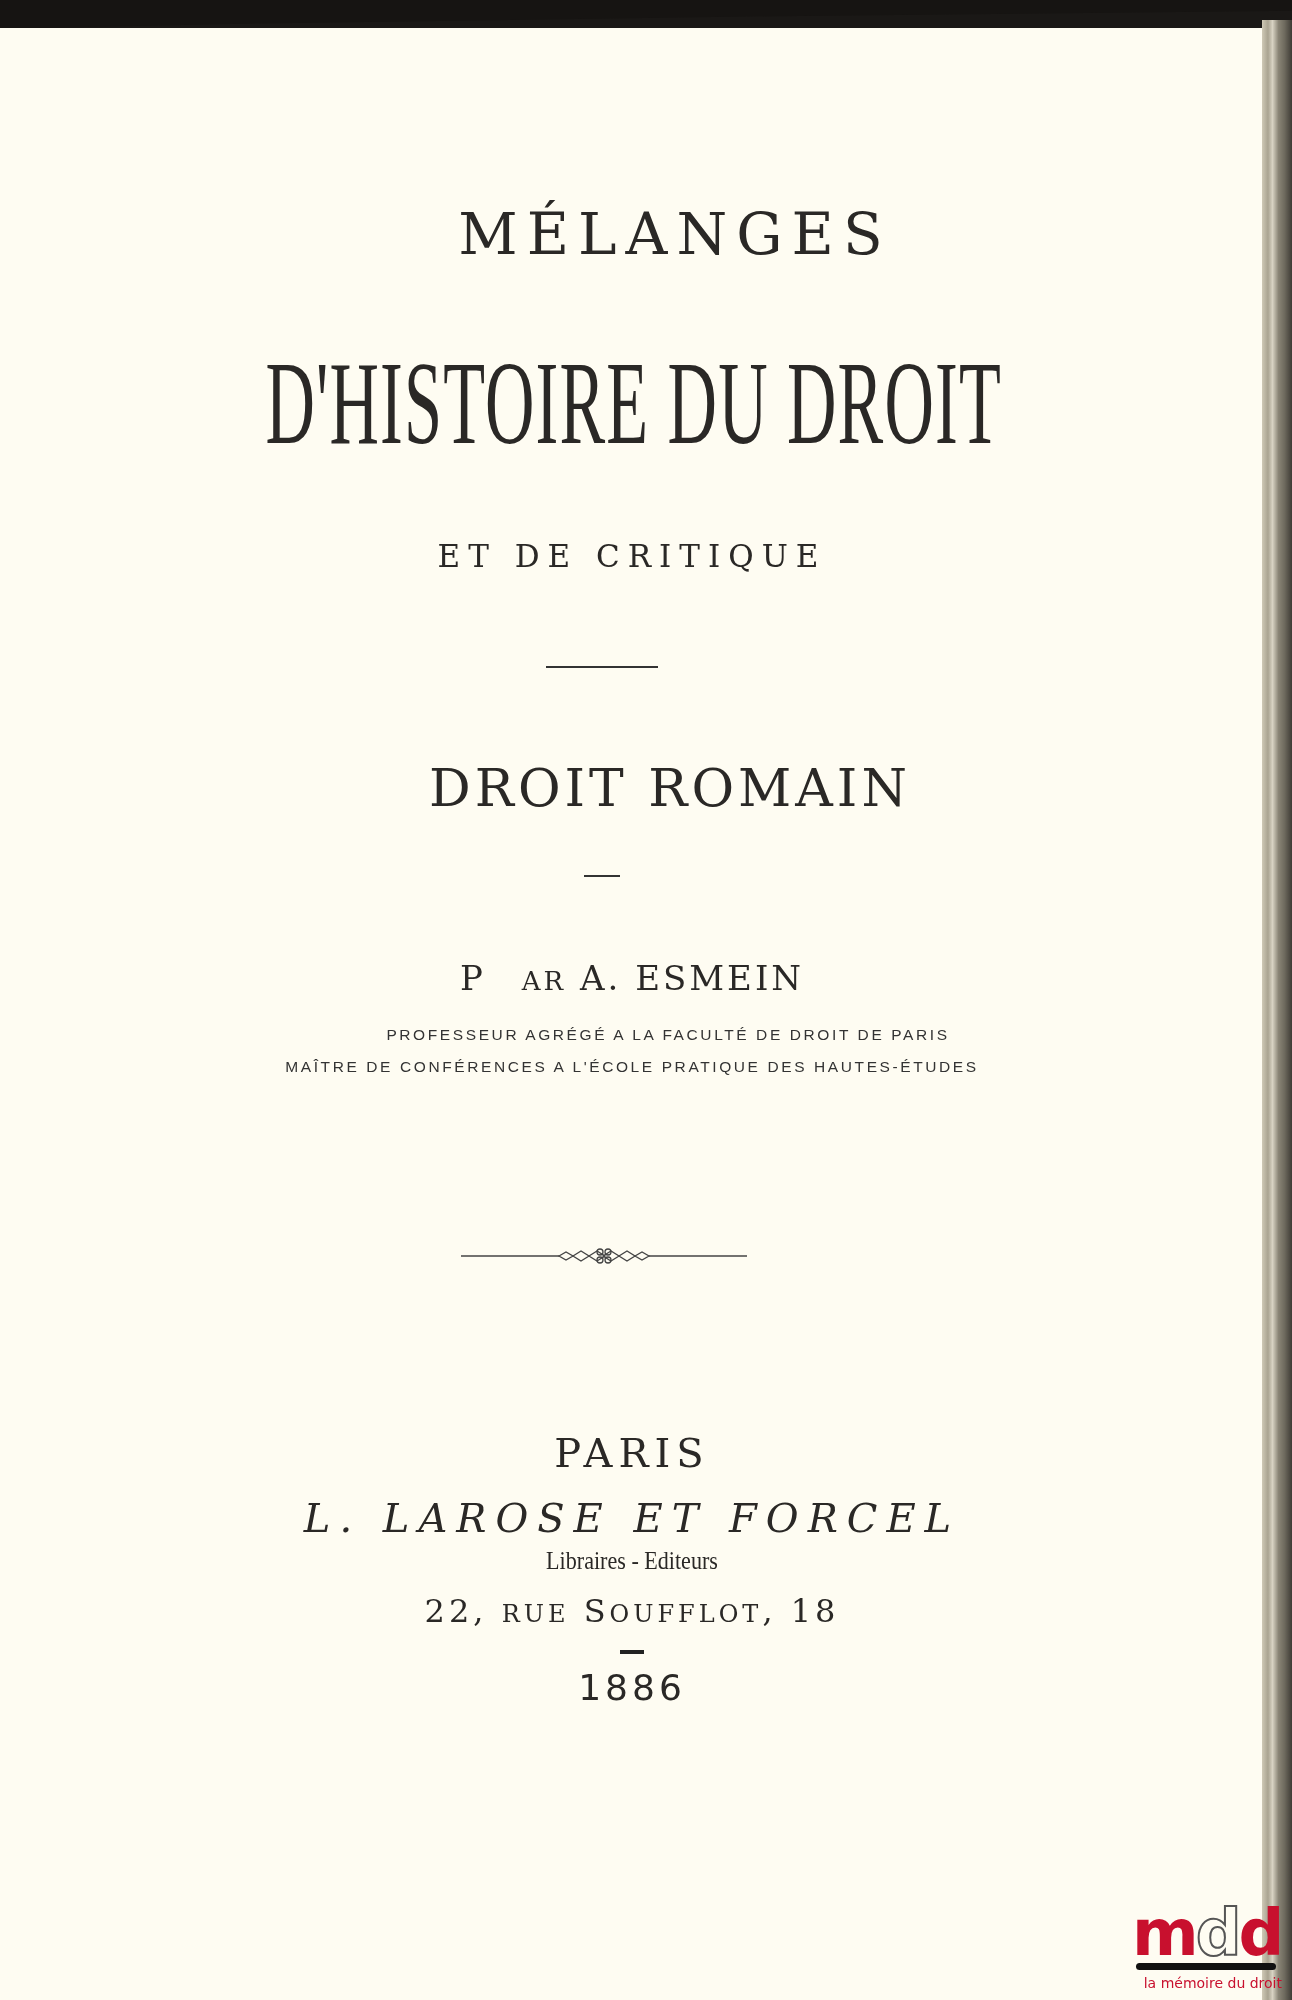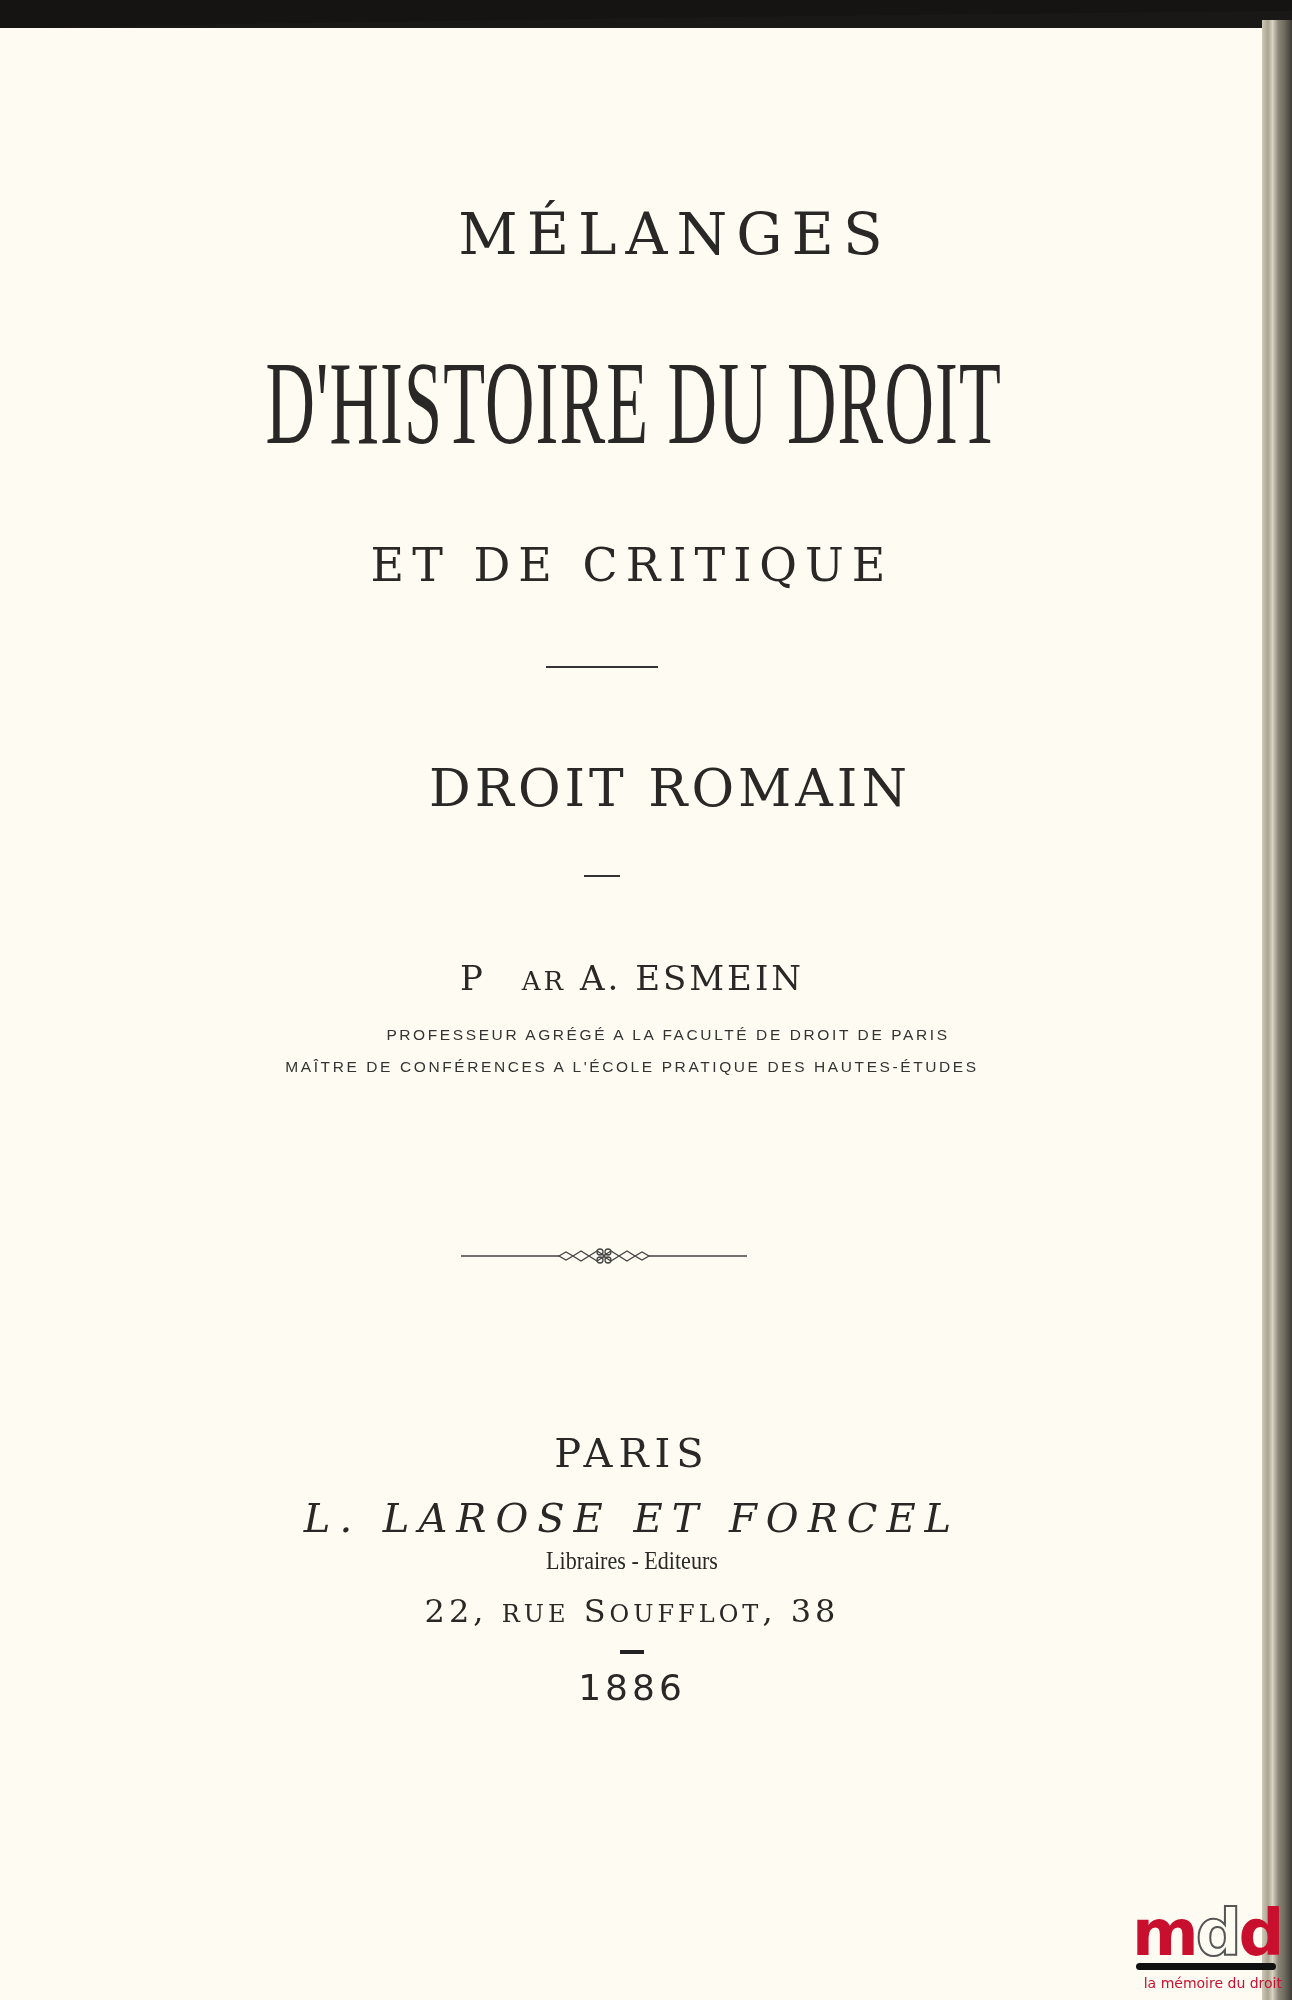--- a/index.html
+++ b/index.html
@@ -5,21 +5,21 @@
   html, body { margin:0; padding:0; }
   body { width:1292px; height:2000px; position:relative; overflow:hidden; background:#1a1816; }
   .page { position:absolute; left:0; top:28px; width:1264px; height:1972px; background:#fefcf2; }
   .top-shadow { position:absolute; left:0; top:0; width:1292px; height:36px; background:#161412;
     clip-path: polygon(0 0,100% 0,100% 30%, 60% 45%, 20% 65%, 0 80%); }
   .fore-edge { position:absolute; left:1262px; top:20px; width:30px; height:1980px;
     background: linear-gradient(90deg,#cfc9b6 0%, #a9a391 20%, #d8d3c3 35%, #8a8576 55%, #6e6a5e 75%, #3e3b35 100%); }
   .t { position:absolute; left:0; width:1264px; text-align:center; color:#2a2826; font-family:"DejaVu Serif", serif; white-space:nowrap; }
   .title1 { top:200px; font-size:58px; letter-spacing:9px;margin-left:43px; }
   .title2 { top:345px; font-size:118px; letter-spacing:2px; transform:scaleX(0.58); transform-origin:center; font-family:"Liberation Serif", serif; line-height:118px; }
-  .title3 { top:538px; font-size:46px; letter-spacing:8px; }
+  .title3 { top:538px; font-size:31px; letter-spacing:8px; }
   .rule1 { position:absolute; left:546px; top:666px; width:112px; height:2px; background:#333; }
   .sub { top:758px; font-size:52px; letter-spacing:4px;margin-left:38px; }
   .rule2 { position:absolute; left:584px; top:875px; width:36px; height:2px; background:#333; }
   .author { top:958px; font-size:34px; letter-spacing:3px; }
   .author .sc { font-size:26px;margin-left:36px; }
   .cred { font-size:15.5px; letter-spacing:2.6px; font-family:"Liberation Sans", sans-serif; color:#333; }
   .cred1 { top:1026px;padding-left:36px; }
   .cred2 { top:1058px; }
   .ornament { position:absolute; left:459px; top:1244px; width:290px; height:24px; }
   .city { top:1430px; font-size:40px; letter-spacing:6px; }
@@ -73,21 +73,21 @@
     <path d="M176 12 L183 8 L190 12 L183 16 Z"></path>
   </g>
 </svg>
 
 <div class="t city">PARIS</div>
 <div class="t publisher">L. LAROSE ET FORCEL</div>
 <div class="t role">Libraires - Editeurs</div>
 <div class="t address">
   <span>22,</span>
   <span class="sc">RUE</span>
-  <span>S</span><span class="sc">OUFFLOT</span><span>, 38</span>
+  <span>S</span><span class="sc">OUFFLOT</span><span>, 18</span>
 </div>
 <div class="rule3"></div>
 <div class="t year">1886</div>
 
 <div class="logo">
   <div class="logo-letters"><span>m</span><span class="hollow">d</span><span>d</span></div>
   <div class="logo-bar"></div>
   <div class="logo-tag">la mémoire du droit</div>
 </div>
 

